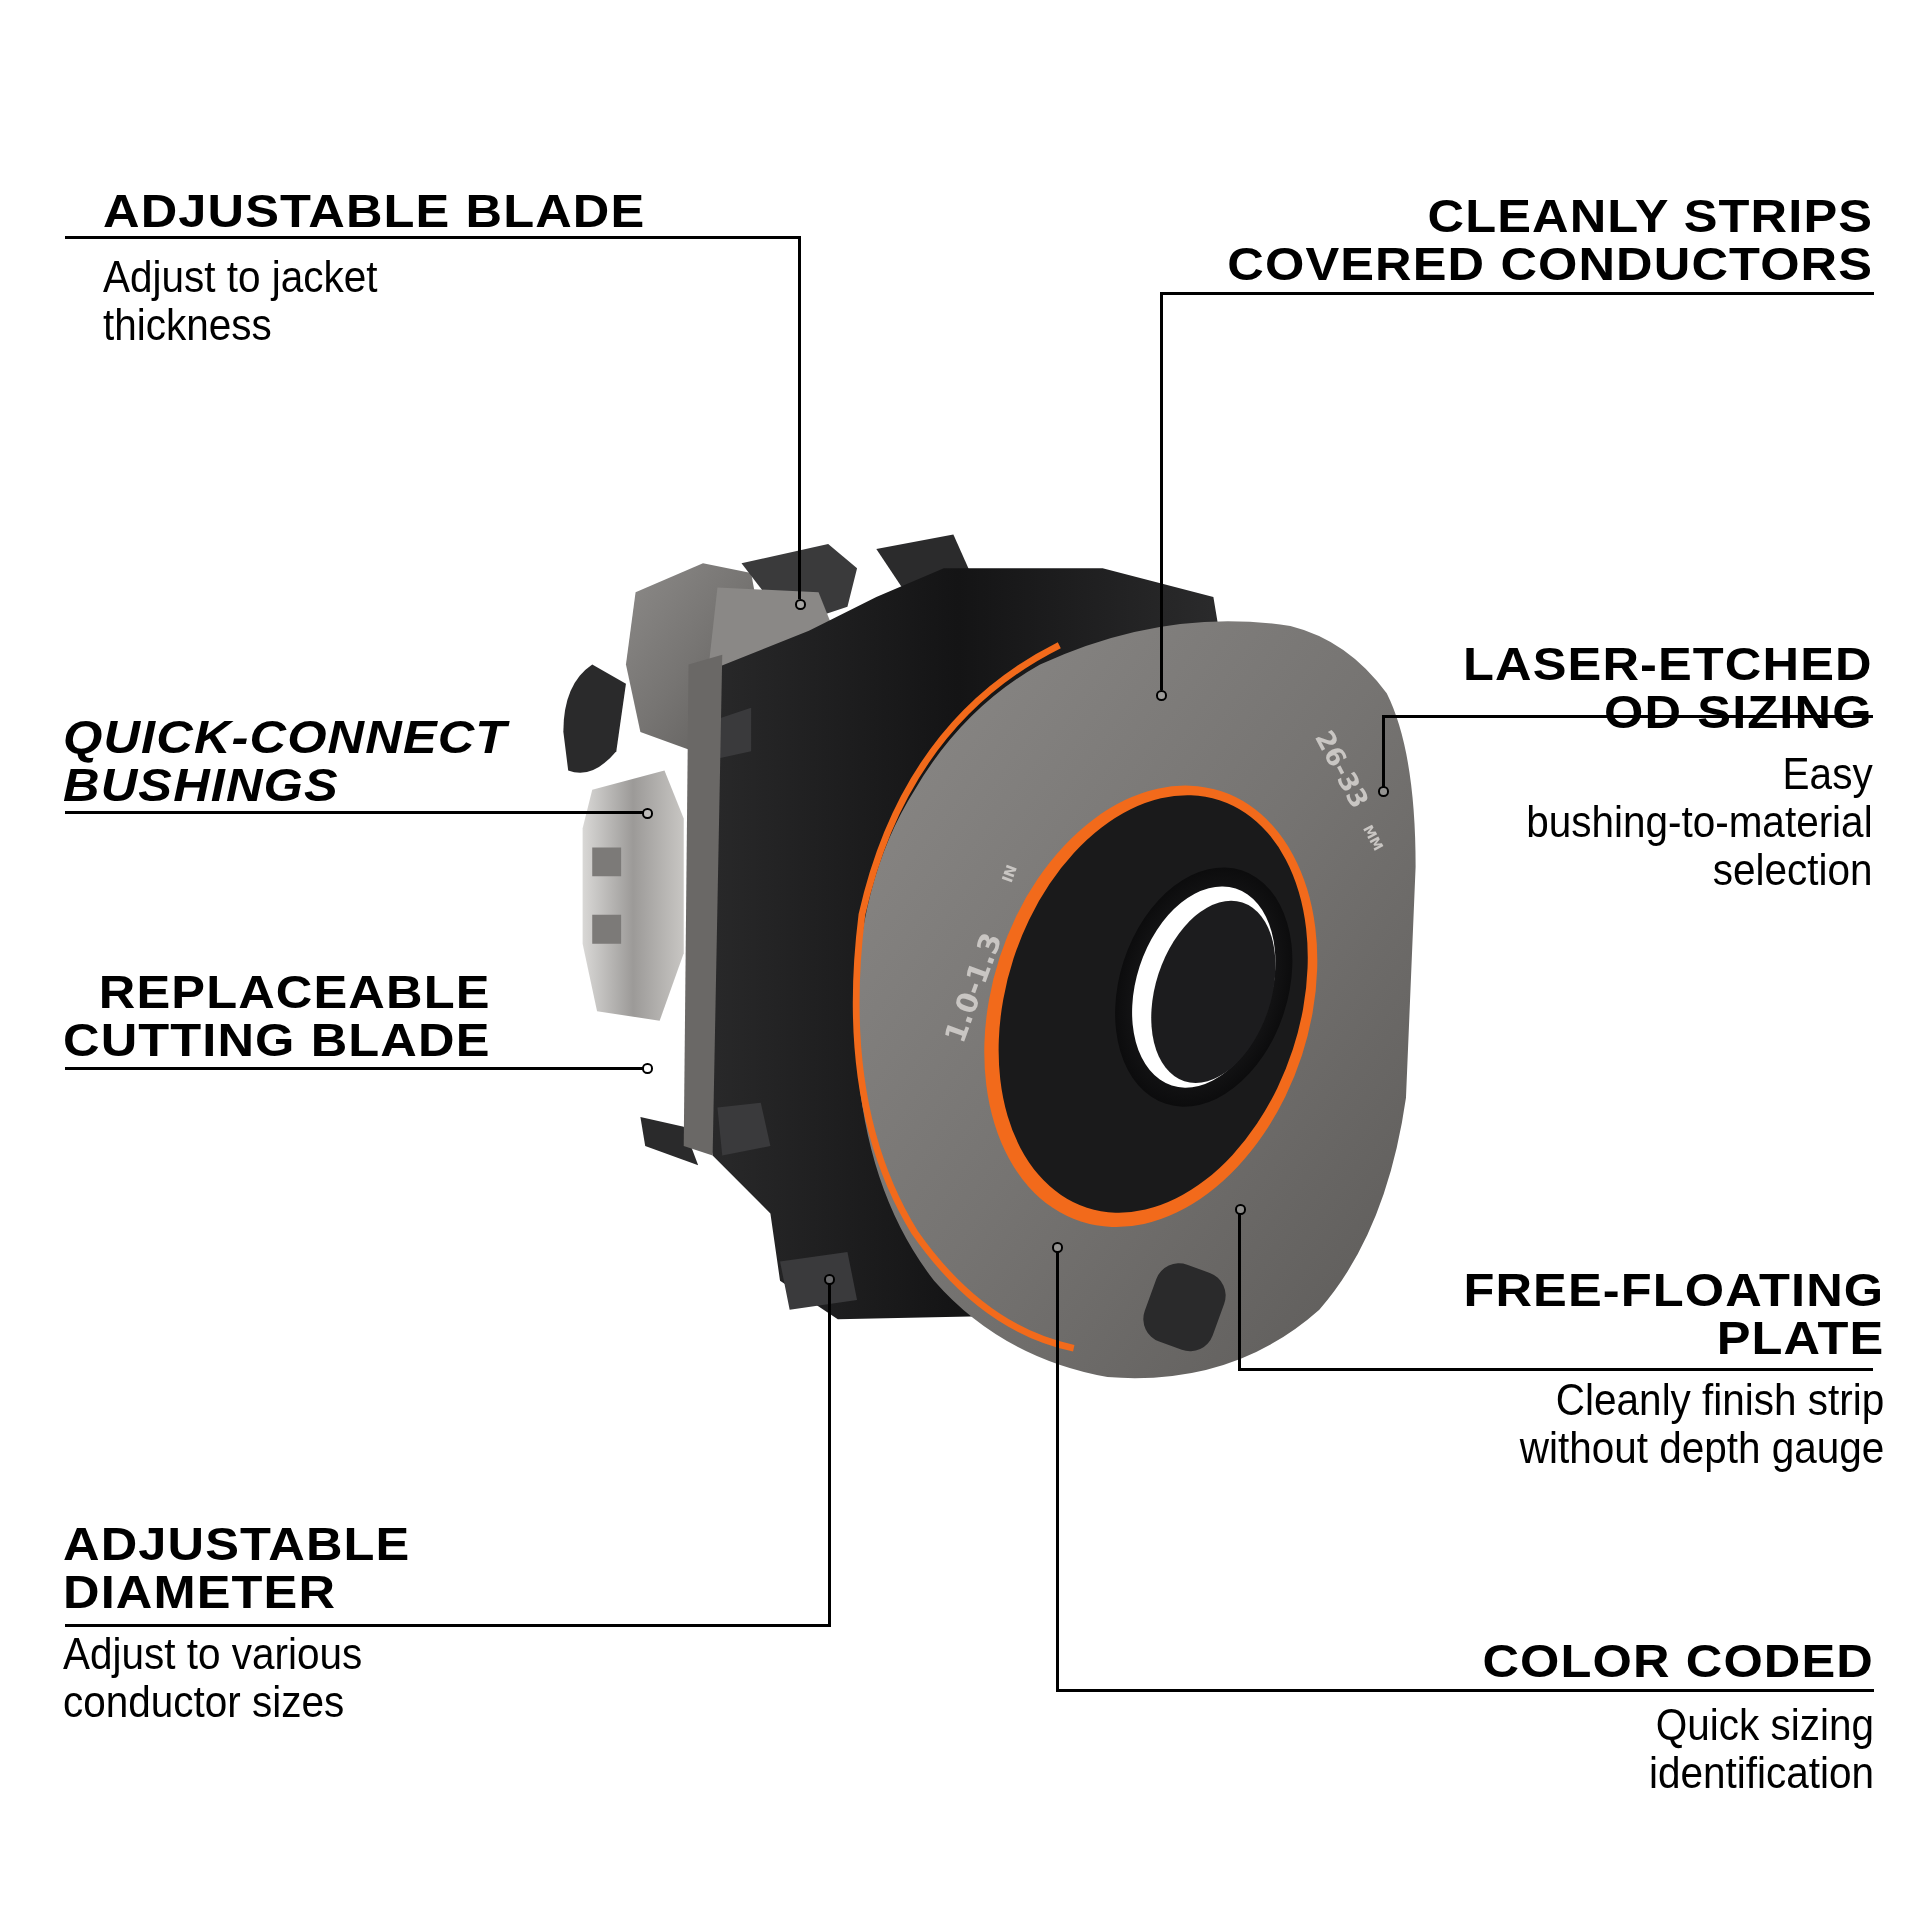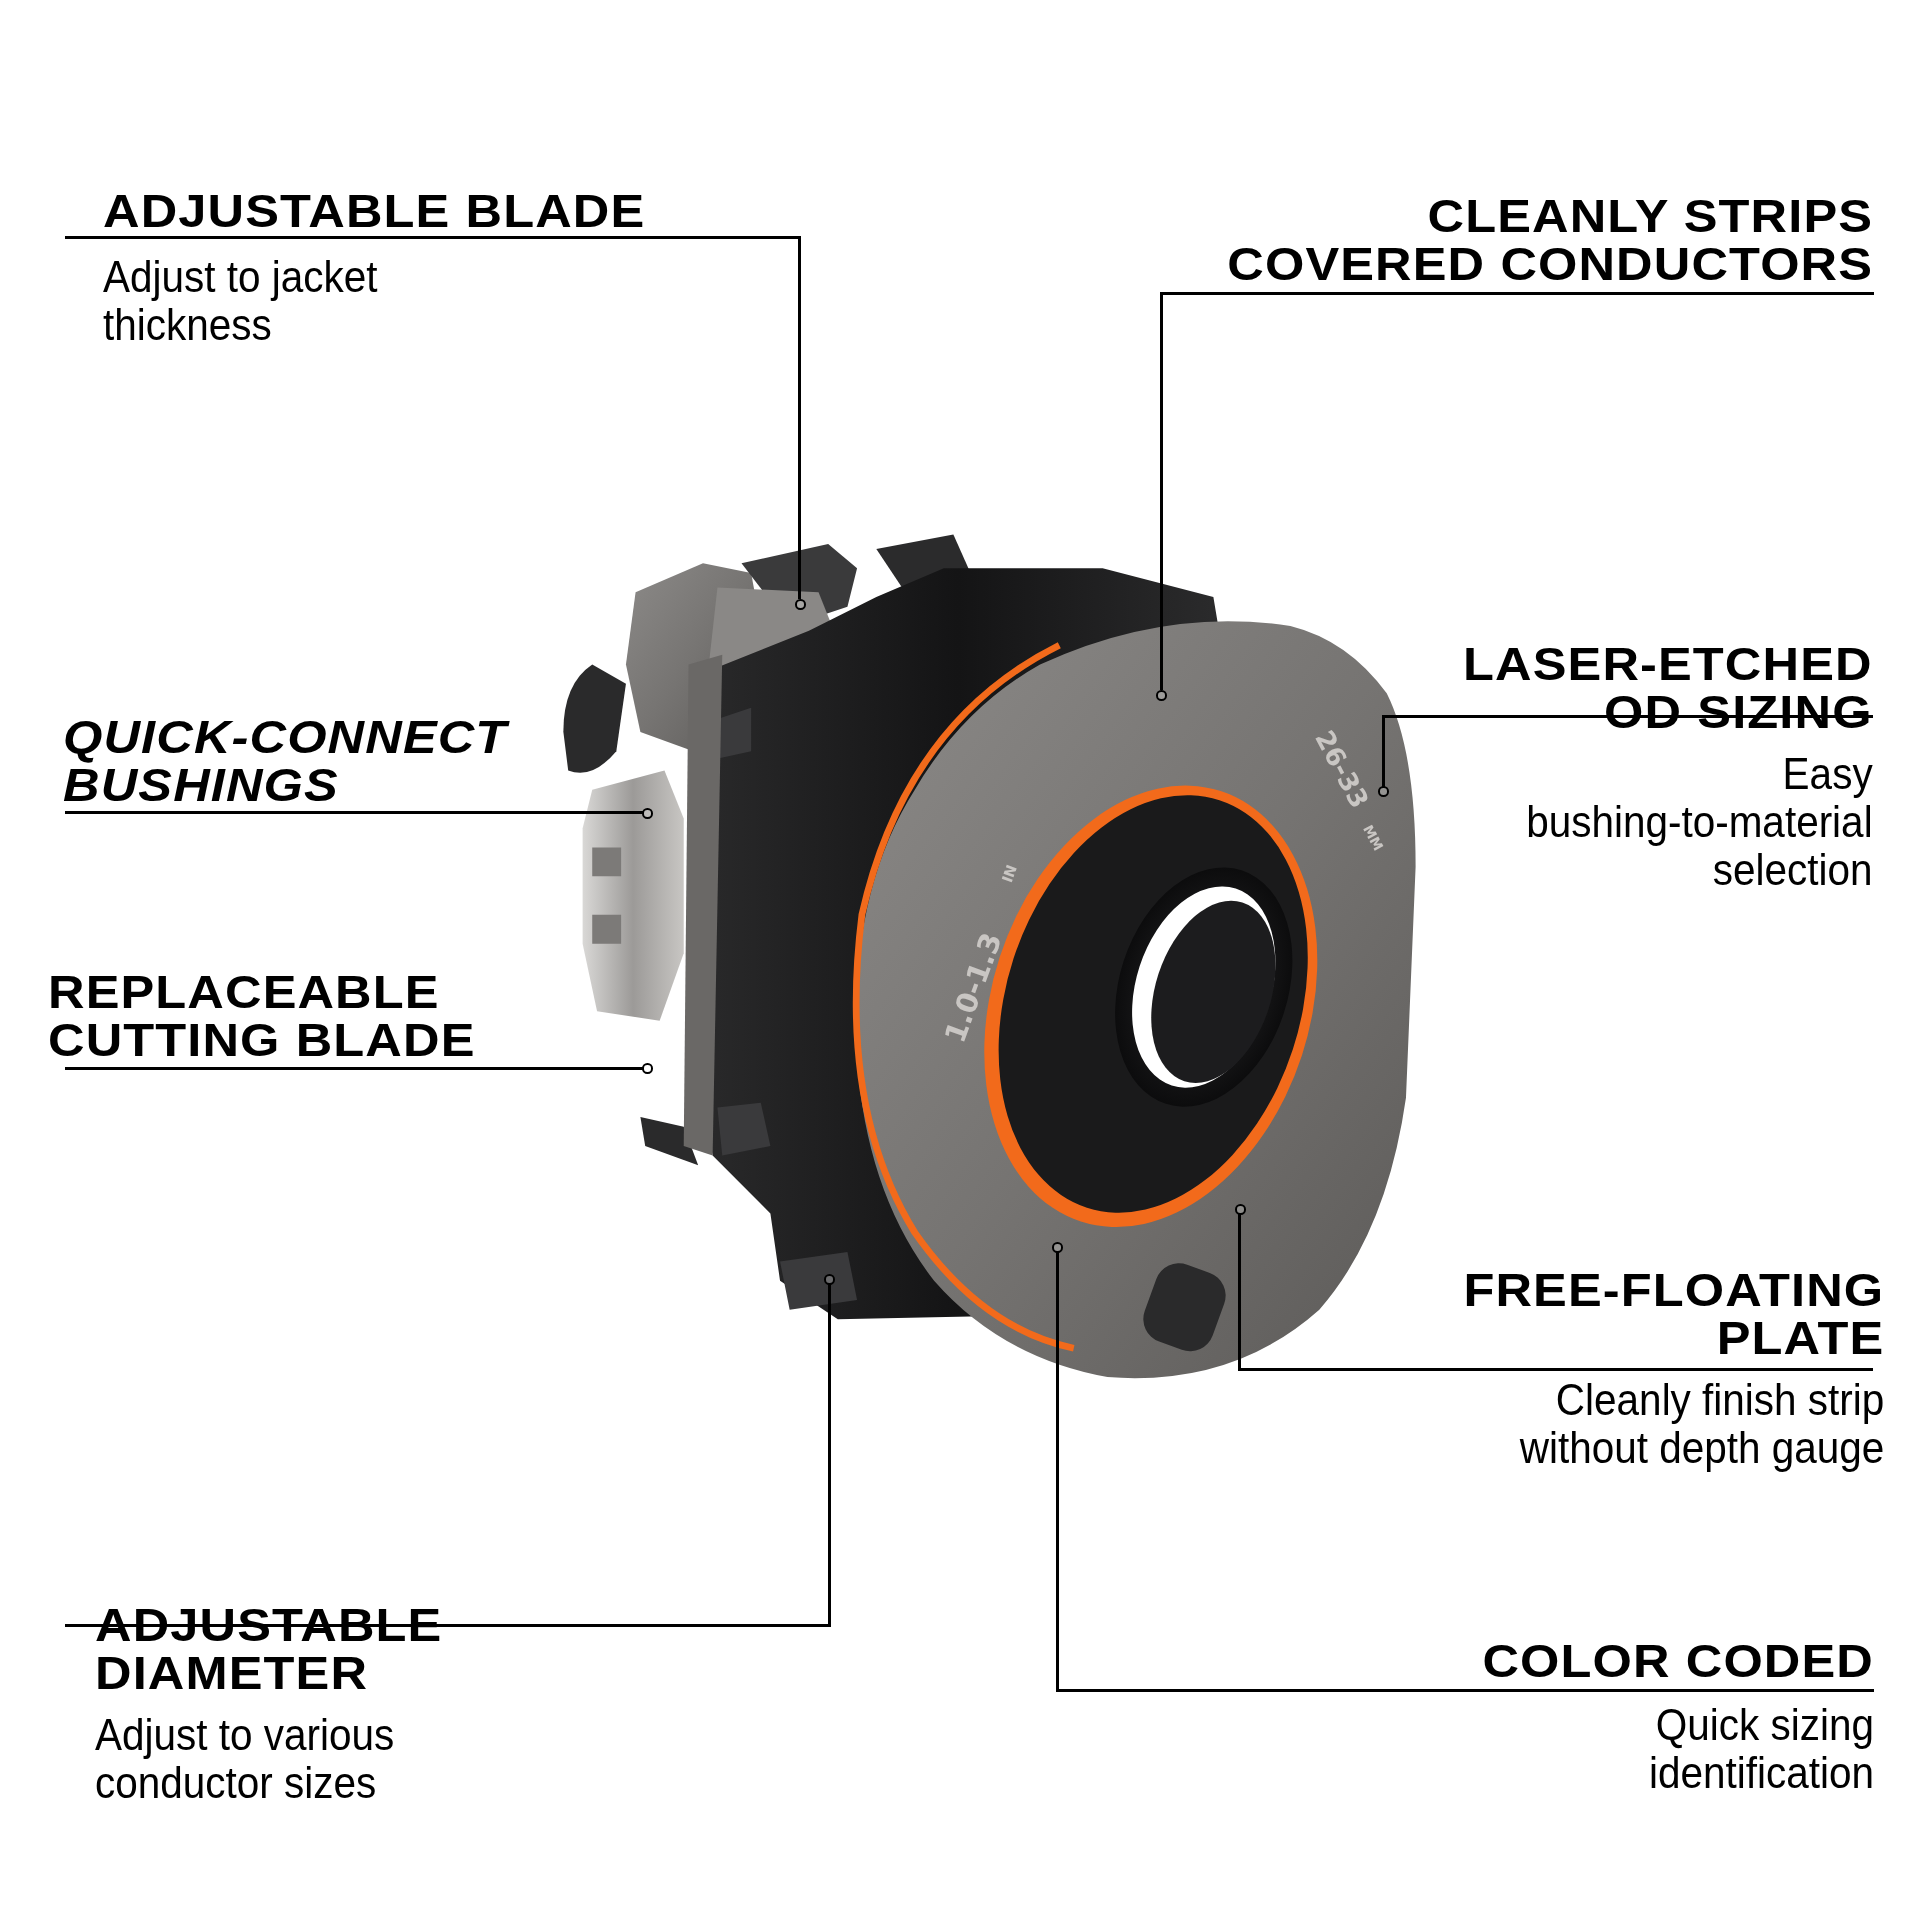--- a/index.html
+++ b/index.html
@@ -124,28 +124,28 @@
   </div>
 </div>
 
 <div class="callout" style="left:63px;top:713px;font-style:italic;">
   <div class="heading">
     <div>QUICK-CONNECT</div>
     <div>BUSHINGS</div>
   </div>
 </div>
 
-<div class="callout" style="left:48px;top:968px;">
+<div class="callout" style="left:63px;top:968px;text-align:right;">
   <div class="heading">
     <div>REPLACEABLE</div>
     <div>CUTTING BLADE</div>
   </div>
 </div>
 
-<div class="callout" style="left:63px;top:1601px;margin-left:32px;">
+<div class="callout" style="left:63px;top:1520px;">
   <div class="heading">
     <div>ADJUSTABLE</div>
     <div>DIAMETER</div>
   </div>
   <div class="desc" style="margin-top:14.4px;">
     <div>Adjust to various</div>
     <div>conductor sizes</div>
   </div>
 </div>
 

